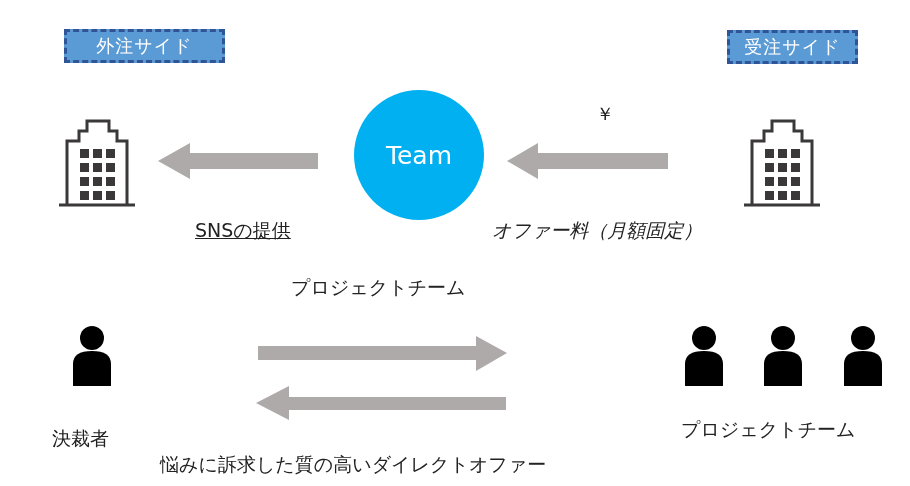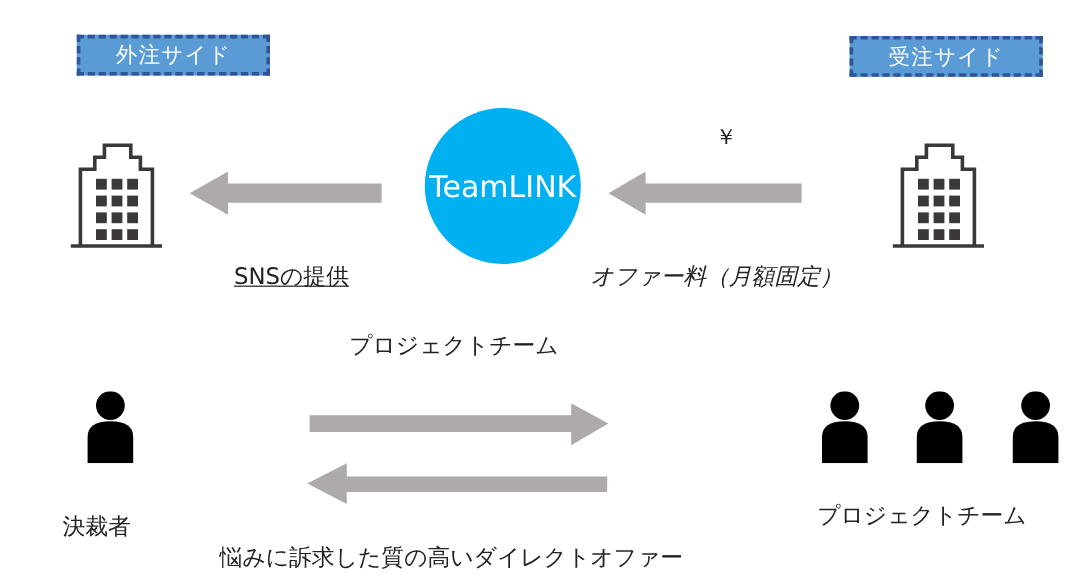--- a/index.html
+++ b/index.html
@@ -23,21 +23,21 @@
       border: 3px dashed #2f5597;
       box-sizing: border-box;
       color: #ffffff;
       font-size: 18px;
       display: flex;
       align-items: center;
       justify-content: center;
       letter-spacing: 1px;
     }
     #tag-left  { left: 16px;  top: 29px; width: 161px; margin-left: 48px; }
-    #tag-right { left: 708px; top: 30px; width: 161px; align-items: center; }
+    #tag-right { left: 727px; top: 30px; width: 131px; align-items: center; }
 
     .building { position: absolute; width: 80px; height: 100px; }
     #bld-left  { left: 57px;  top: 113px; }
     #bld-right { left: 742px; top: 113px; }
 
     .circle {
       position: absolute;
       left: 354px;
       top: 90px;
       width: 130px;
@@ -59,21 +59,21 @@
       font-size: 19px;
       white-space: nowrap;
       color: #222222;
     }
     #lbl-sns   { left: 195px; top: 218px; text-decoration: underline; }
     #lbl-offer { left: 492px; top: 218px; font-style: italic; }
     #lbl-yen   { left: 596px; top: 102px; font-size: 18px; }
     #lbl-consult { left: 291px; top: 275px; }
     #lbl-decider { left: 52px;  top: 426px; }
     #lbl-team    { left: 681px; top: 417px; }
-    #lbl-direct  { left: 160px; top: 452px; margin-left: 23px; }
+    #lbl-direct  { left: 160px; top: 452px; }
 
     svg.arrows {
       position: absolute;
       left: 0; top: 0;
       width: 910px; height: 486px;
       pointer-events: none;
     }
 
     .person { position: absolute; width: 42px; height: 60px; }
     #person-decider { left: 71px;  top: 326px; }
@@ -123,21 +123,20 @@
       <rect x="36" y="64" width="9" height="9"></rect>
       <rect x="49" y="64" width="9" height="9"></rect>
     <rect x="23" y="78" width="9" height="9"></rect>
       <rect x="36" y="78" width="9" height="9"></rect>
       <rect x="49" y="78" width="9" height="9"></rect>
   </g>
 </svg>
 
 <div class="circle">
   <span>Team</span>
-  <span>LINK</span>
 </div>
 
 <svg class="arrows" viewBox="0 0 910 486">
 
   <polygon points="318,153 190,153 190,143 158,161 190,179 190,169 318,169" fill="#aeaaaa"></polygon>
 
   <polygon points="668,153 538,153 538,143 507,161 538,179 538,169 668,169" fill="#aeaaaa"></polygon>
 
   <polygon points="258,346 476,346 476,336 507,353 476,371 476,360 258,360" fill="#aeaaaa"></polygon>
 

